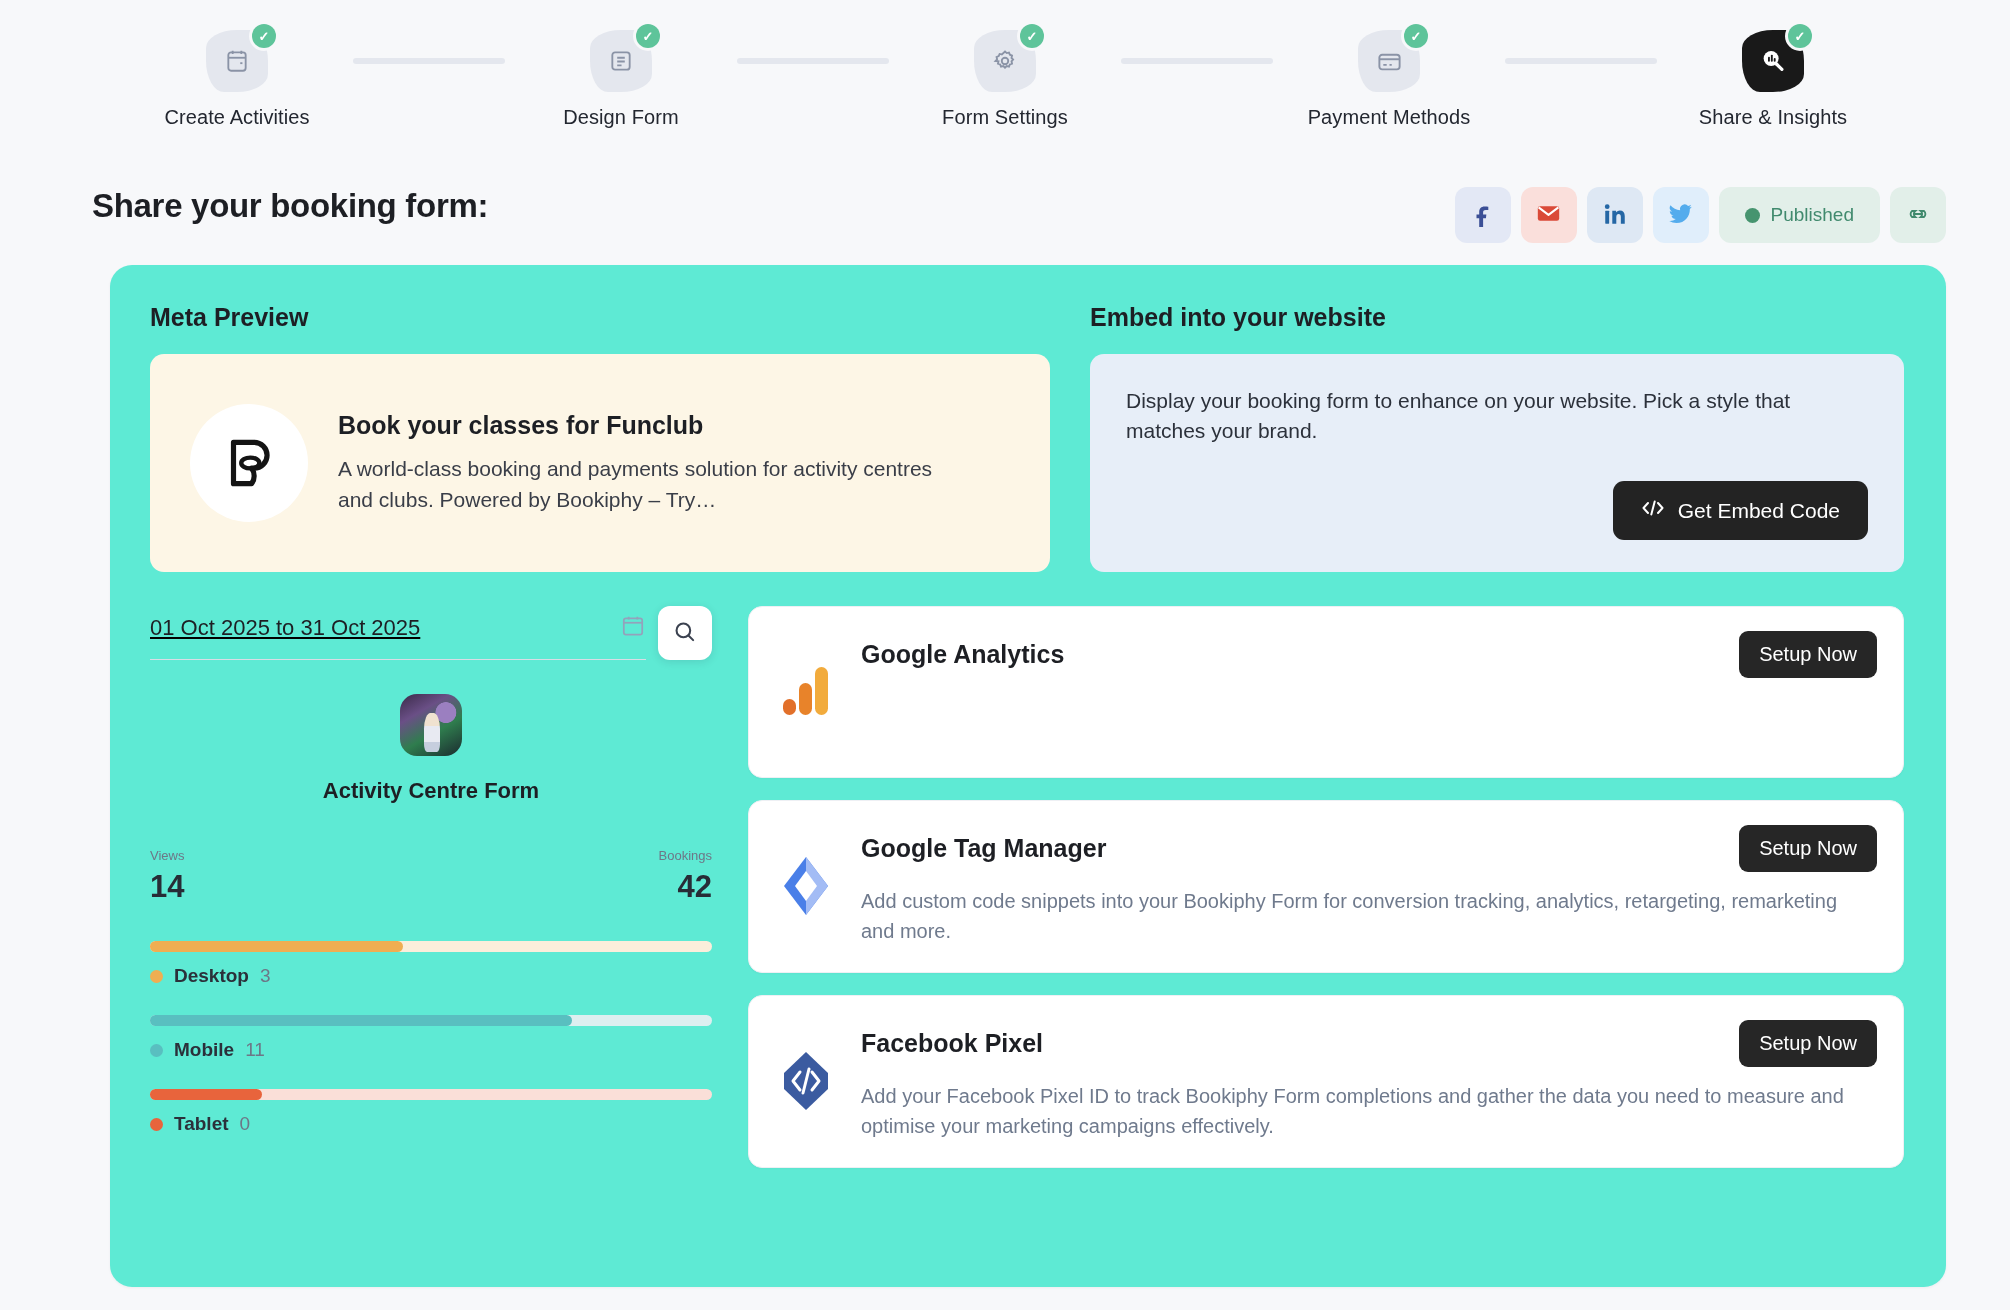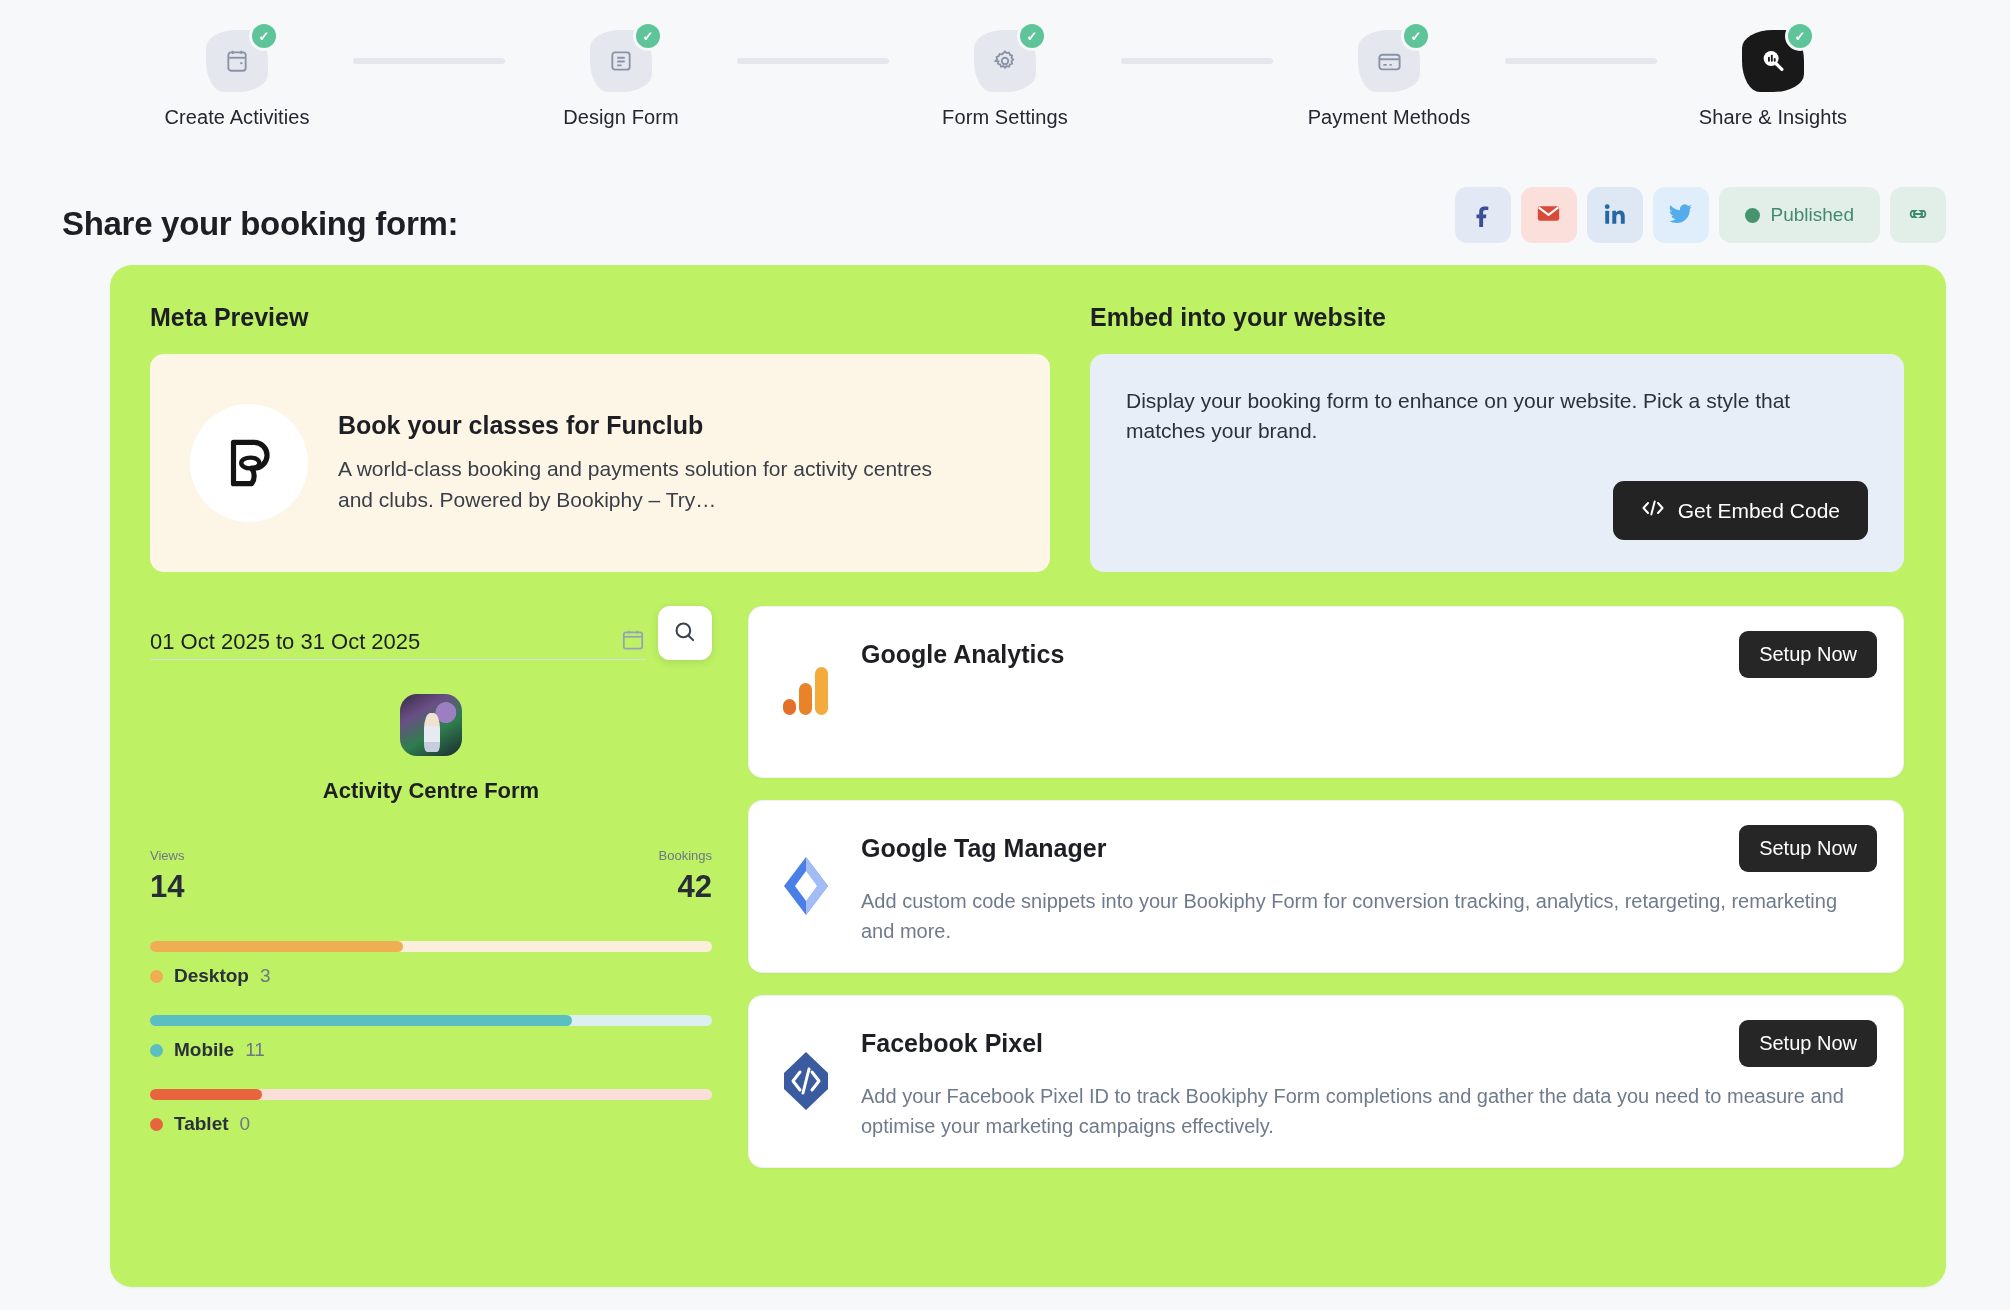--- a/index.html
+++ b/index.html
@@ -34,22 +34,22 @@
     box-shadow: 0 0 0 3px #f7f8fa;
   }
   .step-label {
     margin-top: 14px; font-size: 20px; color: #232730;
     font-weight: 500; white-space: nowrap; letter-spacing: .1px;
   }
   .connector { height: 6px; width: 152px; background: #e4e7ee; border-radius: 4px; margin-top: 28px; }
 
   
   .share-header {
-    display: flex; align-items: flex-end; justify-content: space-between;
-    padding: 0 64px 0 62px; margin-top: 58px;
+    display: flex; align-items: flex-start; justify-content: space-between;
+    padding: 0 64px 0 92px; margin-top: 58px;
   }
   .share-title { font-size: 33px; font-weight: 700; color: #1d1f24; letter-spacing: -.3px; }
   .share-actions { display: flex; align-items: center; gap: 10px; }
   .sq-btn {
     width: 56px; height: 56px; border-radius: 12px;
     display: flex; align-items: center; justify-content: center;
     border: none; cursor: pointer;
   }
   .fb-btn { background: #e3e8f5; }
   .mail-btn { background: #fadfdb; }
@@ -58,21 +58,21 @@
   .published-badge {
     height: 56px; border-radius: 12px; background: #e2efe9;
     display: flex; align-items: center; gap: 11px;
     padding: 0 26px; font-size: 19px; color: #418a6e; font-weight: 500;
   }
   .published-dot { width: 15px; height: 15px; border-radius: 50%; background: #46946f; }
   .link-btn { background: #e2efe9; }
 
   
   .main-card {
-    margin: 22px 64px 0 110px; background: #bef264;
+    margin: 22px 64px 0 110px; background: #5eead4;
     border-radius: 22px; padding: 38px 42px 40px 40px;
     box-shadow: 0 1px 3px rgba(20,30,60,.05);
     height: 1022px;
   }
   .top-row { display: flex; gap: 40px; }
   .meta-col { width: 900px; }
   .embed-col { flex: 1; }
   .panel-title { font-size: 25px; font-weight: 700; color: #1d1f24; margin-bottom: 22px; }
 
   .meta-box {
@@ -99,22 +99,22 @@
     padding: 17px 28px; font-size: 21px; font-weight: 500;
     font-family: "Liberation Sans", sans-serif;
   }
 
   
   .bottom-row { display: flex; gap: 36px; margin-top: 34px; }
   .insights-col { width: 562px; flex: 0 0 562px; }
   .insights-title { font-size: 25px; font-weight: 700; color: #1d1f24; margin-bottom: 18px; }
   .date-row { display: flex; align-items: flex-end; gap: 12px; }
   .date-field {
-    flex: 1; border-bottom: 1px solid #d9dde5; padding-bottom: 2px;
-    display: flex; align-items: center; justify-content: space-between;
+    flex: 1; border-bottom: 1px solid #d9dde5; padding-bottom: 16px;
+    display: flex; align-items: center; justify-content: space-between; text-decoration: underline;
   }
   .date-value { font-size: 22px; color: #1d1f24; }
   .search-btn {
     width: 54px; height: 54px; background: #fff; border: none; cursor: pointer;
     border-radius: 12px; box-shadow: 0 2px 8px rgba(30,40,70,.13);
     display: flex; align-items: center; justify-content: center;
   }
   .form-row { display: flex; align-items: center; gap: 22px; margin-top: 34px; flex-direction: column; }
   .form-thumb {
     width: 62px; height: 62px; border-radius: 17px; flex: 0 0 auto;

